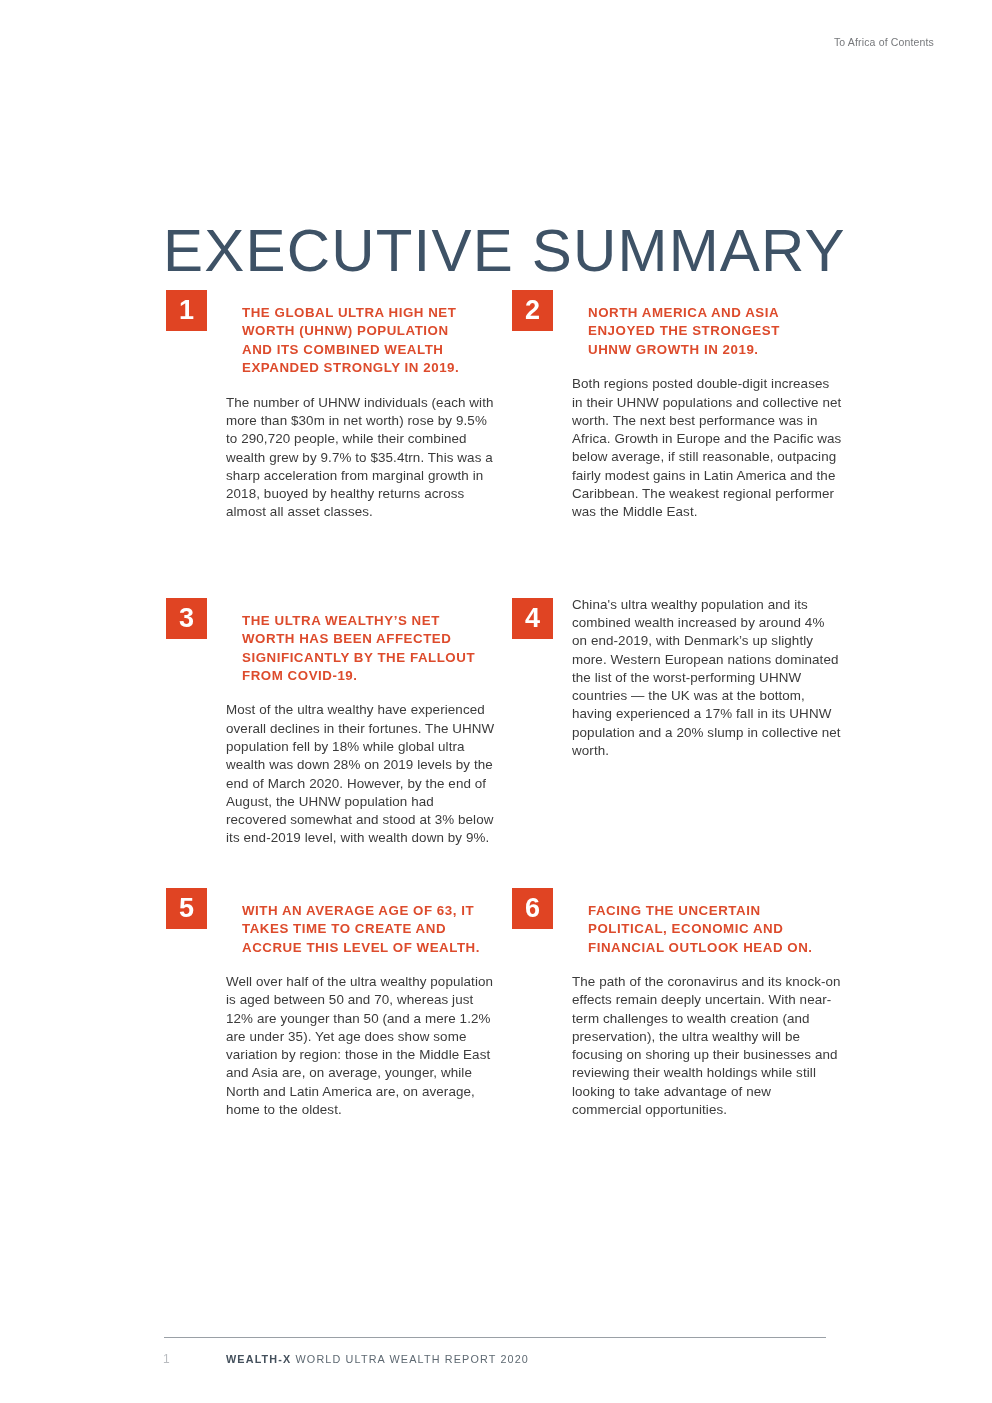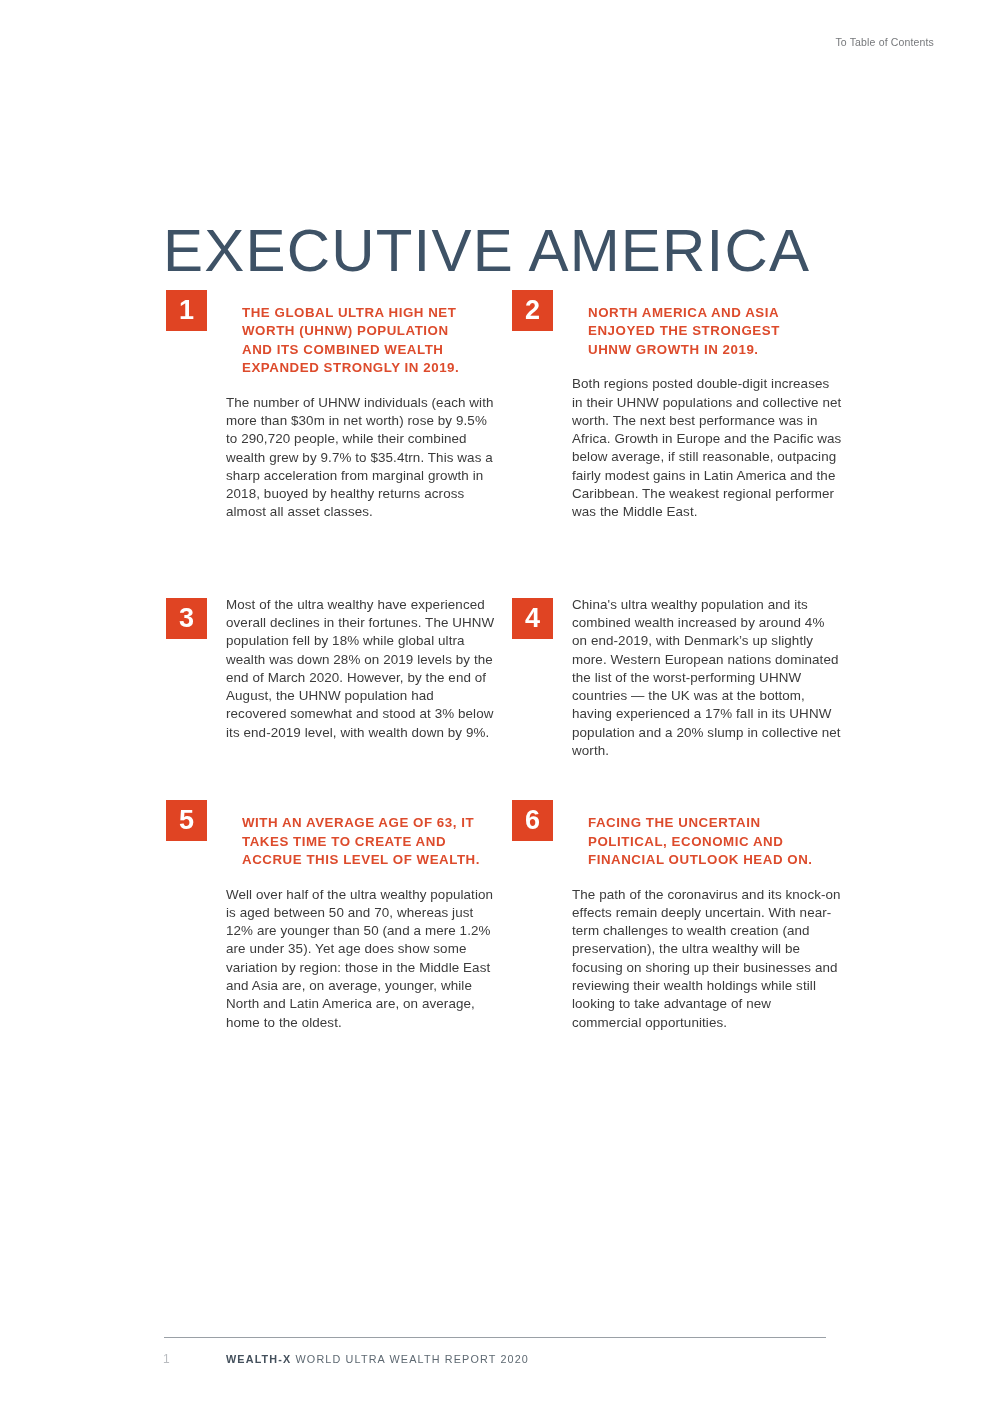--- a/index.html
+++ b/index.html
@@ -123,23 +123,23 @@
     white-space: nowrap;
   }
   .footer-brand .strong { font-weight: 700; margin-left: 25px; }
   .footer-brand .light { font-weight: 400; color: #5d6871; margin-top: 35px; }
 </style>
 </head>
 <body>
 
 <div class="page">
 
-  <a class="header-link" href="#">To Table of Contents</a>
+  <a class="header-link" href="#">To Africa of Contents</a>
 
-  <h1 class="page-title">EXECUTIVE AMERICA</h1>
+  <h1 class="page-title">EXECUTIVE SUMMARY</h1>
 
   <div class="points">
 
     <div class="point">
       <div class="badge">1</div>
       <div class="point-body">
         <h2 class="point-heading">THE GLOBAL ULTRA HIGH NET WORTH (UHNW) POPULATION AND ITS COMBINED WEALTH EXPANDED STRONGLY IN 2019.</h2>
         <p class="point-text">The number of UHNW individuals (each with more than $30m in net worth) rose by 9.5% to 290,720 people, while their combined wealth grew by 9.7% to $35.4trn. This was a sharp acceleration from marginal growth in 2018, buoyed by healthy returns across almost all asset classes.</p>
       </div>
     </div>
@@ -148,20 +148,21 @@
       <div class="badge">2</div>
       <div class="point-body">
         <h2 class="point-heading">NORTH AMERICA AND ASIA ENJOYED THE STRONGEST UHNW GROWTH IN 2019.</h2>
         <p class="point-text">Both regions posted double-digit increases in their UHNW populations and collective net worth. The next best performance was in Africa. Growth in Europe and the Pacific was below average, if still reasonable, outpacing fairly modest gains in Latin America and the Caribbean. The weakest regional performer was the Middle East.</p>
       </div>
     </div>
 
     <div class="point" style="margin-top:74px;">
       <div class="badge">3</div>
       <div class="point-body">
+        <h2 class="point-heading">THE ULTRA WEALTHY’S NET WORTH HAS BEEN AFFECTED SIGNIFICANTLY BY THE FALLOUT FROM COVID-19.</h2>
         <p class="point-text">Most of the ultra wealthy have experienced overall declines in their fortunes. The UHNW population fell by 18% while global ultra wealth was down 28% on 2019 levels by the end of March 2020. However, by the end of August, the UHNW population had recovered somewhat and stood at 3% below its end-2019 level, with wealth down by 9%.</p>
       </div>
     </div>
 
     <div class="point" style="margin-top:74px;">
       <div class="badge">4</div>
       <div class="point-body">
         <p class="point-text">China's ultra wealthy population and its combined wealth increased by around 4% on end-2019, with Denmark’s up slightly more. Western European nations dominated the list of the worst-performing UHNW countries — the UK was at the bottom, having experienced a 17% fall in its UHNW population and a 20% slump in collective net worth.</p>
       </div>
     </div>

